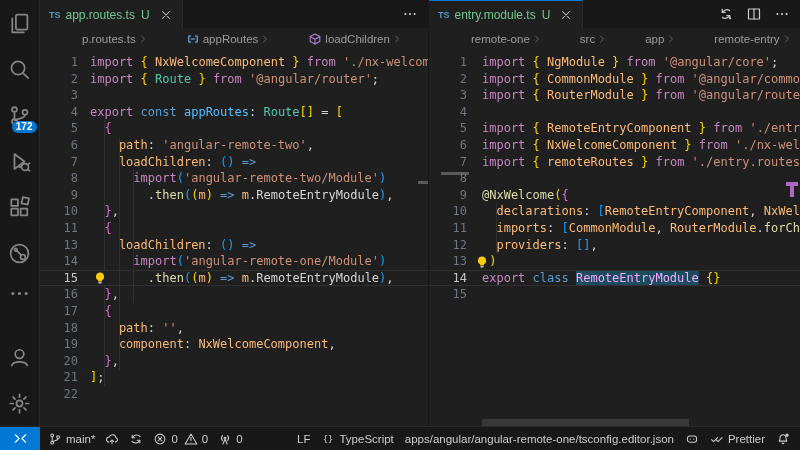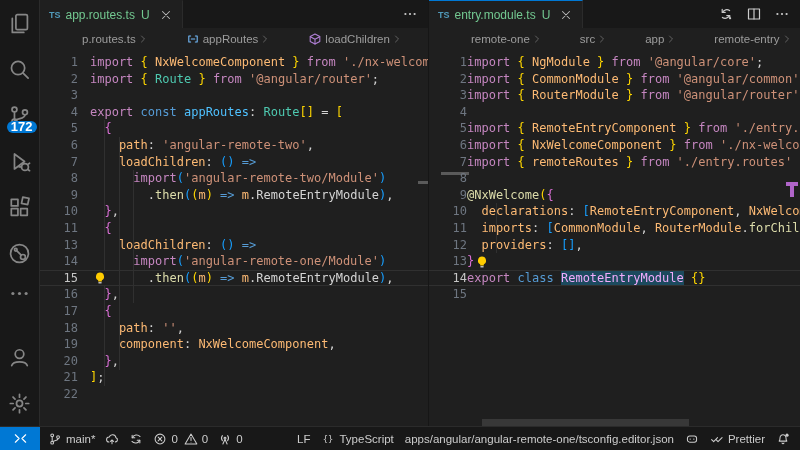--- a/index.html
+++ b/index.html
@@ -13,21 +13,21 @@
   #activitybar {
     position:absolute; left:0; top:0; width:40px; bottom:24px;
     background:#181818; border-right:1px solid #2b2b2b;
     display:flex; flex-direction:column; align-items:center;
   }
   .ab-item { position:relative; width:40px; height:46px; display:flex; align-items:center; justify-content:center; color:#868686; }
   .ab-item.small { height:34px; }
   .ab-item svg { width:23px; height:23px; }
   .ab-badge {
     position:absolute; right:3px; bottom:5px; background:#0078d4; color:#fff;
-    font-size:13px; line-height:12px; padding:0 4px; border-radius:8px; font-weight:bold;
+    font-size:10px; line-height:12px; padding:0 4px; border-radius:8px; font-weight:bold;
   }
   #ab-bottom { margin-top:auto; display:flex; flex-direction:column; align-items:center; }
   
   .group { position:absolute; top:0; bottom:24px; overflow:hidden; background:#1f1f1f; }
   #group-left  { left:40px; width:388px; }
   #group-right { left:428px; width:372px; border-left:1px solid #161616; }
   .tabbar {
     position:absolute; top:0; left:0; right:0; height:28px; background:#181818;
     display:flex; align-items:stretch;
   }
@@ -56,21 +56,21 @@
   .editor { position:absolute; top:50px; left:0; right:0; bottom:0; background:#1f1f1f; overflow:hidden; padding-top:4px; }
   .row { position:relative; height:16.6px; white-space:pre; }
   .row.active::before { content:""; position:absolute; inset:0; border-top:1px solid #303030; border-bottom:1px solid #303030; pointer-events:none; }
   .ln {
     display:inline-block; width:38px; text-align:right; vertical-align:top;
     color:#6e7681; font:12px/16.6px "DejaVu Sans Mono", monospace;
   }
   .row.active .ln { color:#c6c6c6; }
   .codeline { display:inline-block; vertical-align:top; font:12px/16.6px "DejaVu Sans Mono", monospace; white-space:pre; color:#d4d4d4; }
   #ed-left .codeline { margin-left:12px; }
-  #ed-right .codeline { }
+  #ed-right .codeline { margin-left:15px; }
   .tk-kw{color:#c586c0} .tk-k2{color:#569cd6} .tk-v{color:#fdba74} .tk-vc{color:#4fc1ff}
   .tk-t{color:#4ec9b0} .tk-s{color:#ce9178} .tk-f{color:#dcdcaa} .tk-p{color:#d4d4d4}
   .tk-b1{color:#ffd700} .tk-b2{color:#da70d6} .tk-b3{color:#179fff}
   .tk-hl{color:#f0abfc; background:#1c4a5e;}
   .bulb { position:absolute; top:1.5px; width:14px; height:14px; background:#1f1f1f; z-index:2; }
   .bulb svg { width:14px; height:14px; }
   .guide { position:absolute; width:1px; background:#303030; pointer-events:none; }
   .hscroll { position:absolute; height:11px; background:rgba(121,121,121,0.28); }
   .deco { position:absolute; pointer-events:none; }
   

